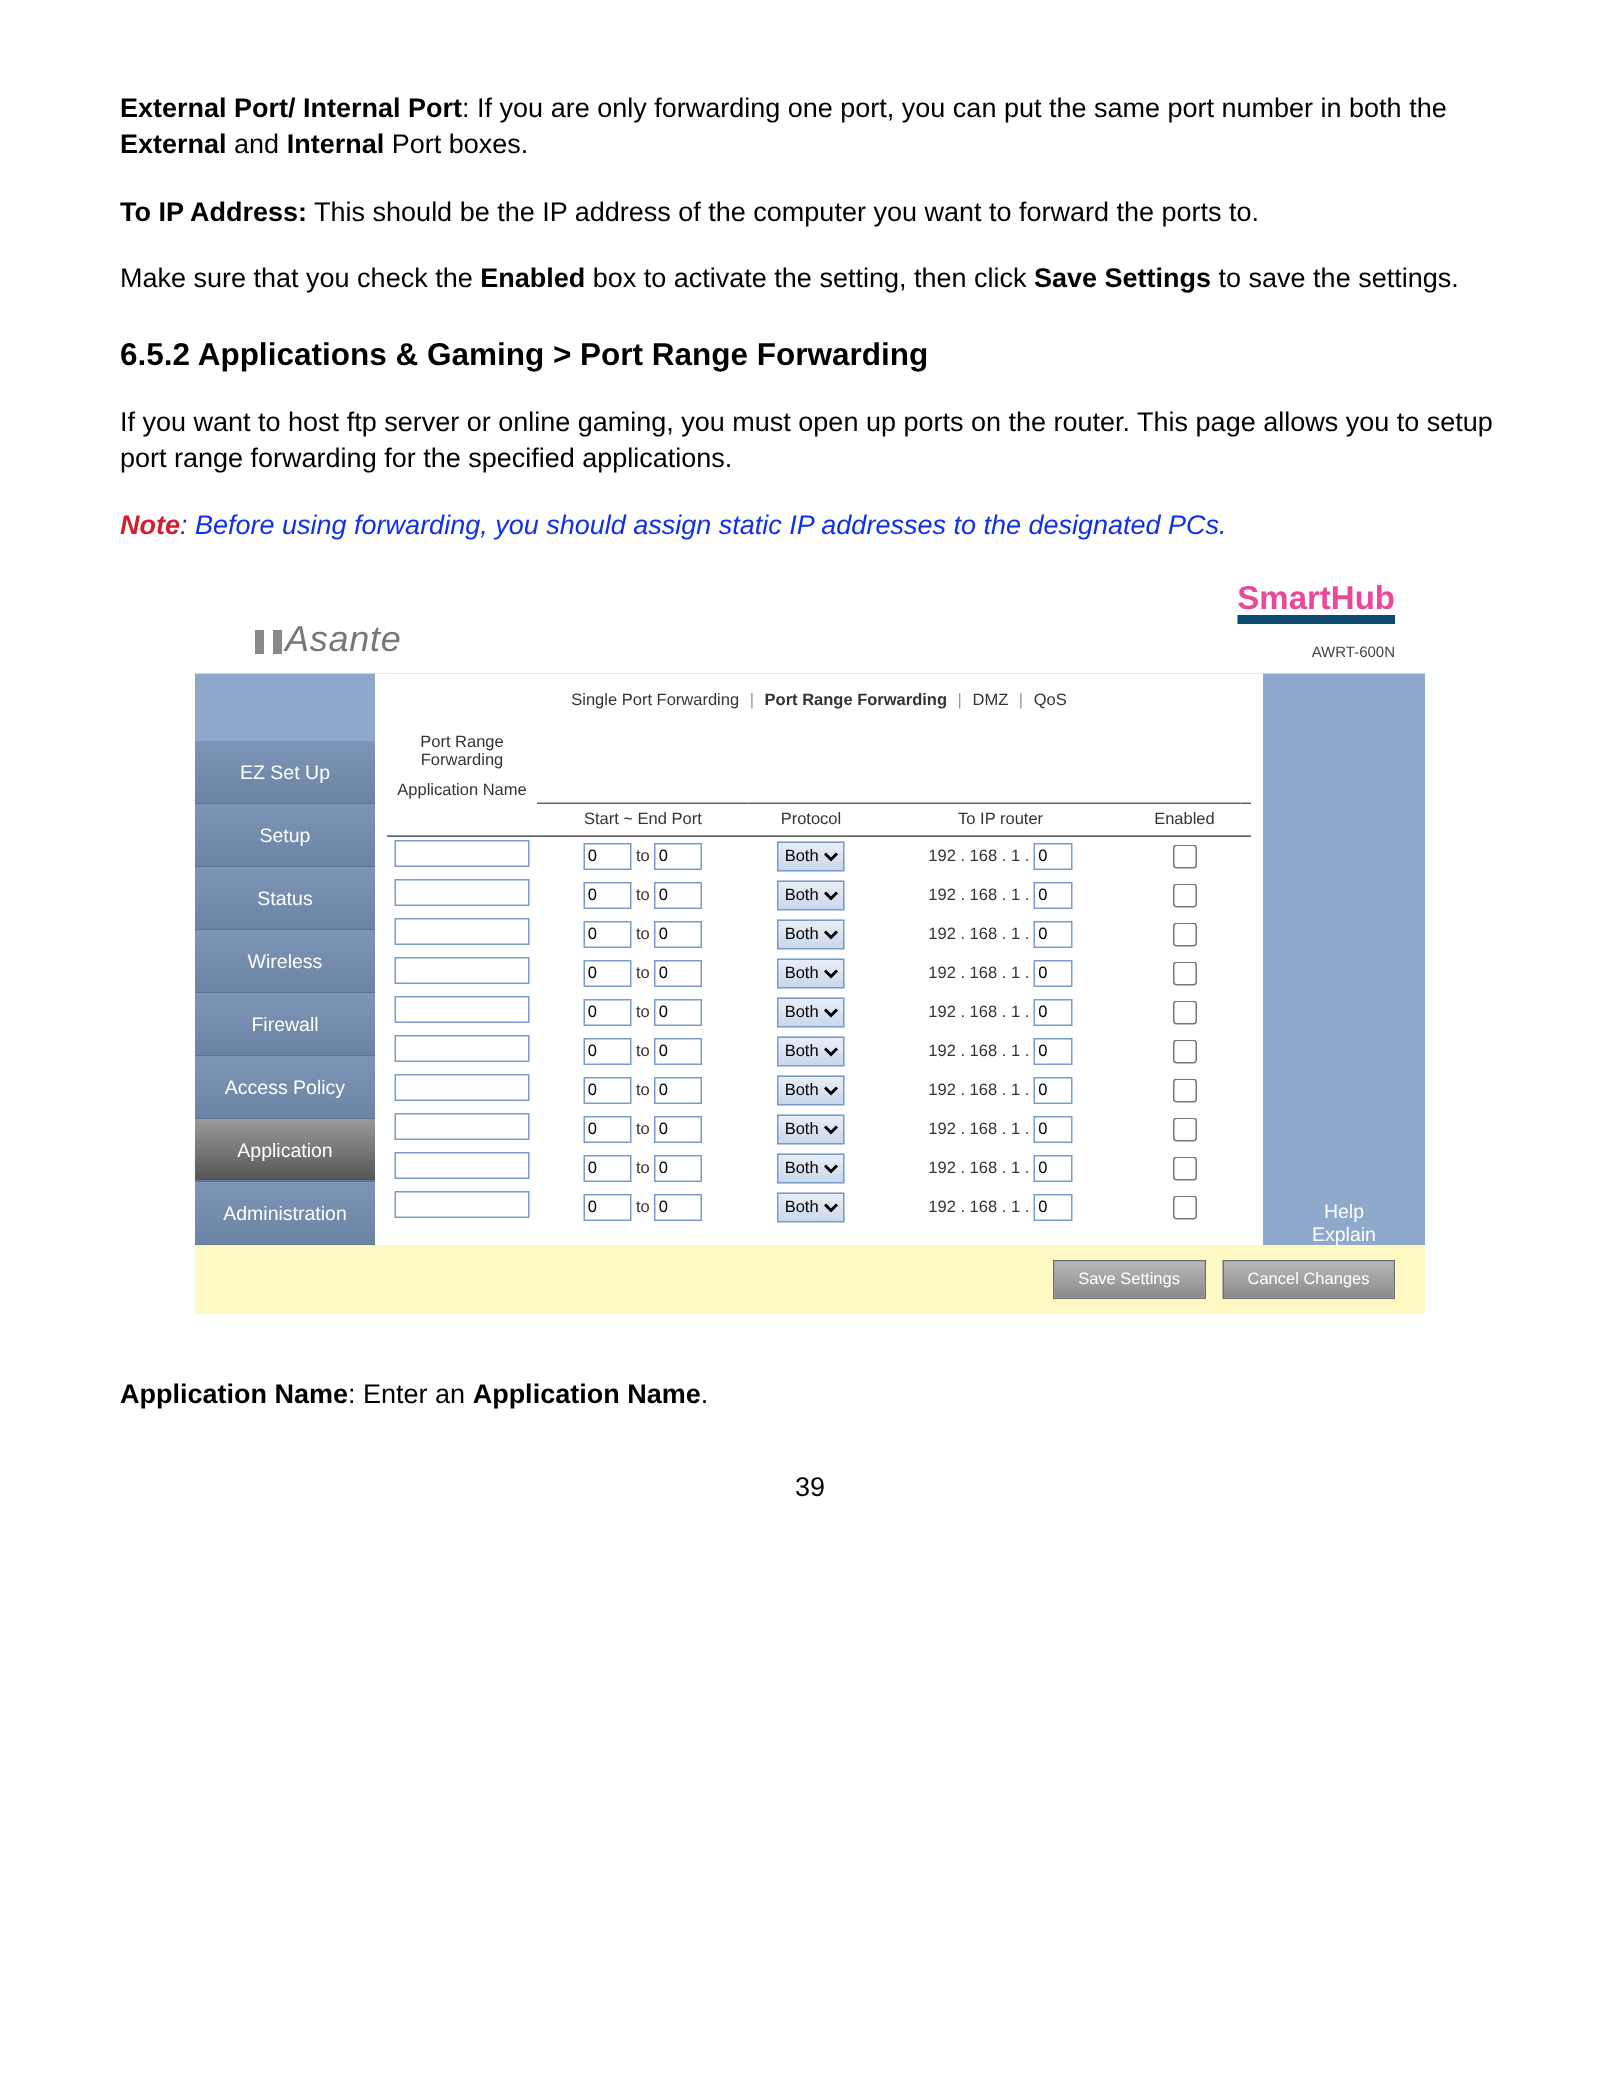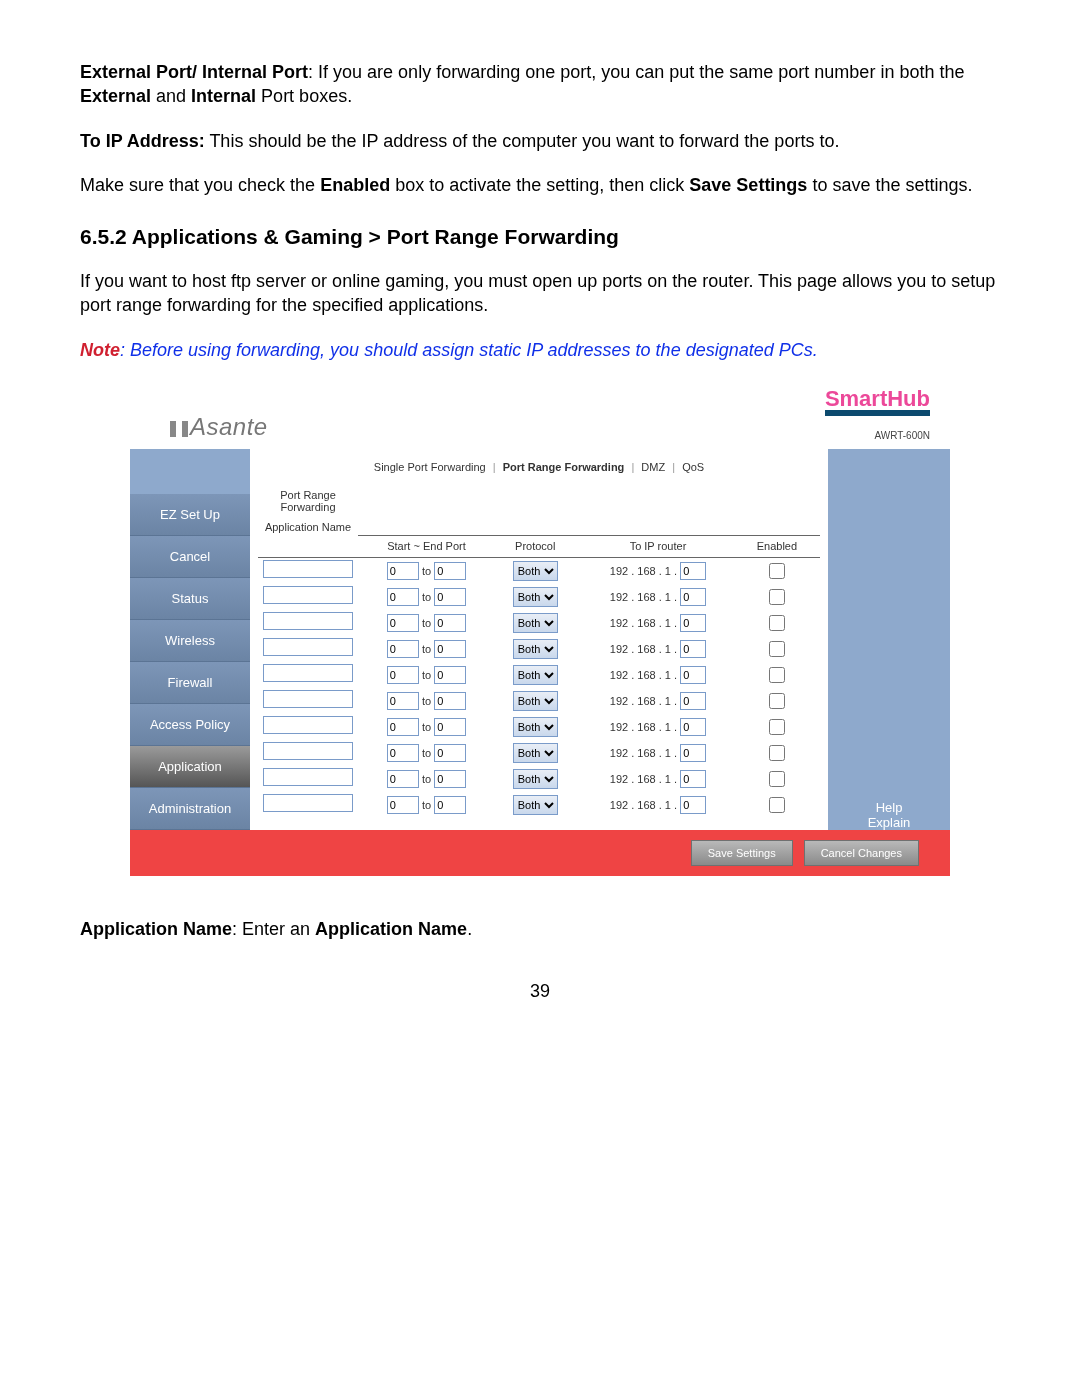--- a/index.html
+++ b/index.html
@@ -178,34 +178,34 @@
     width:16px;height:16px;
   }
   .rs-hr td {
     border-bottom:1px solid #666;
     padding:0;
     height:2px;
   }
 
   
   .rs-help {
-    width:122px;
+    width:108px;
     background:#8ea9cc;
     color:#fff;
     text-align:center;
     padding-top:44px;
     font-size:13px;
   }
   .rs-help a { color:#fff; text-decoration:none; display:block; }
 
   
   .rs-buttons {
-    background:#ef4444;
+    background:#fef9c3;
     text-align:right;
-    padding:10px 31px;
+    padding:10px 20px;
   }
   .rs-btn {
     display:inline-block;
     background: linear-gradient(#b9b9b9,#8a8a8a);
     color:#fff;
     font-size:11px;
     padding:6px 16px;
     border:1px solid #707070;
     cursor:pointer;
     margin-left:6px;
@@ -252,21 +252,21 @@
       <div class="rs-logo-smarthub">
         <span class="top">SmartHub</span>
         <span class="sub">AWRT-600N</span>
       </div>
     </div>
 
     <div class="rs-body">
 
       <div class="rs-sidebar">
         <div class="item">EZ Set Up</div>
-        <div class="item">Cancel</div>
+        <div class="item">Setup</div>
         <div class="item">Status</div>
         <div class="item">Wireless</div>
         <div class="item">Firewall</div>
         <div class="item">Access Policy</div>
         <div class="item active">Application</div>
         <div class="item">Administration</div>
         <div class="spacer"></div>
       </div>
 
       <div class="rs-main">

